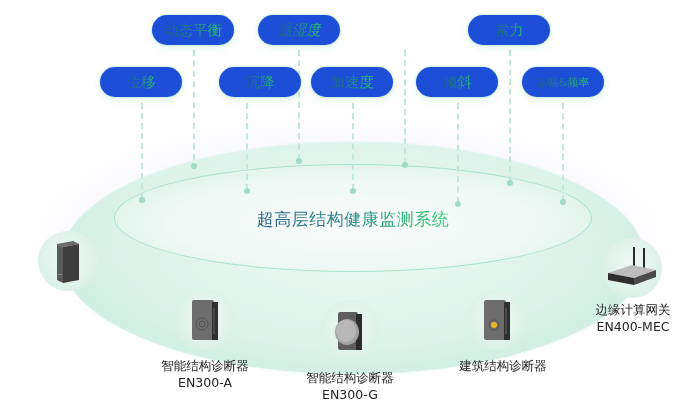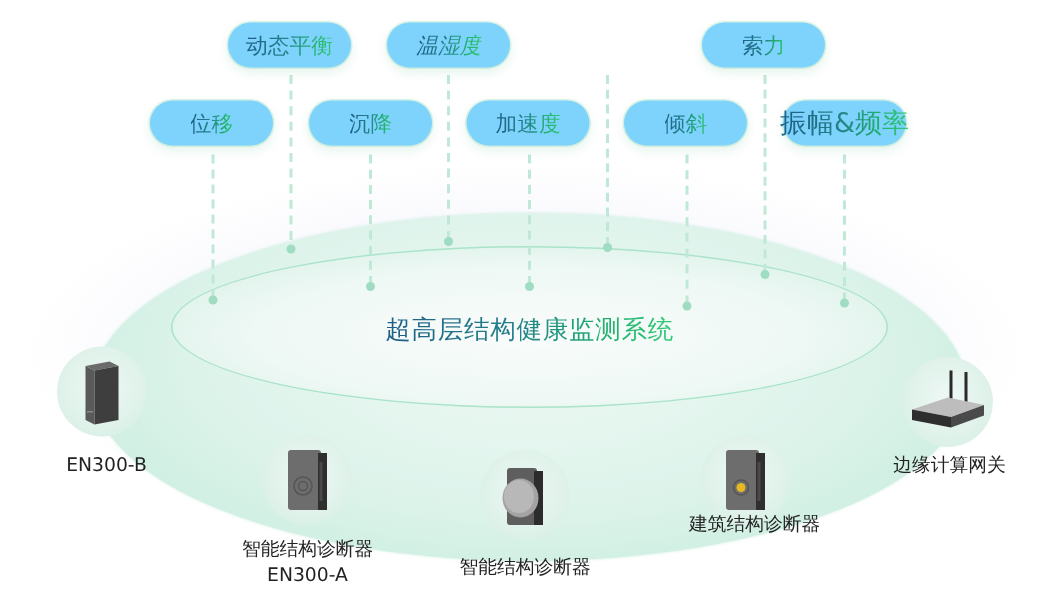--- a/index.html
+++ b/index.html
@@ -30,21 +30,21 @@
   .title {
     position: absolute; left: 0; width: 706px; top: 208px; text-align: center;
     font-size: 17px; letter-spacing: 0.5px;
   }
   .grad-text {
     background: linear-gradient(90deg, #1f5e86 0%, #23808a 45%, #22b36d 80%, #34c879 100%);
     -webkit-background-clip: text; background-clip: text; color: transparent;
   }
   .pill {
     position: absolute; height: 30px; width: 82px; border-radius: 15px;
-    background: #7dd3fc;
+    background: #1d4ed8;
     box-shadow: 0 3px 8px rgba(120,200,160,0.22), 0 0 0 1px rgba(200,236,220,0.6);
     display: flex; align-items: center; justify-content: center;
     font-size: 14.5px; box-sizing: border-box; white-space: nowrap;
   }
   .vline {
     position: absolute; width: 0; border-left: 2px dashed #bfe9d6;
   }
   .dot {
     position: absolute; width: 6px; height: 6px; border-radius: 50%;
     background: #9fdcc1; margin-left: -2px; margin-top: -3px;
@@ -94,46 +94,45 @@
   <div class="pill" style="left:258px; top:15px;font-style:italic;">
     <span class="grad-text">温湿度</span>
   </div>
   <div class="pill" style="left:468px; top:15px;">
     <span class="grad-text">索力</span>
   </div>
 
   <div class="pill" style="left:100px; top:67px;">
     <span class="grad-text">位移</span>
   </div>
-  <div class="pill" style="left:206px; top:67px;">
+  <div class="pill" style="left:219px; top:67px;">
     <span class="grad-text">沉降</span>
   </div>
   <div class="pill" style="left:416px; top:67px;">
     <span class="grad-text">倾斜</span>
   </div>
   <div class="pill" style="left:311px; top:67px;">
     <span class="grad-text">加速度</span>
   </div>
-  <div class="pill" style="left:522px; top:67px; font-size:18px;">
+  <div class="pill" style="left:522px; top:67px; font-size:11px;">
     <span class="grad-text">振幅&amp;频率</span>
   </div>
 
   <div class="title">
     <span class="grad-text">超高层结构健康监测系统</span>
   </div>
 
   <div class="device-circle" style="left:38px; top:231px;"></div>
   <svg class="icon" style="left:53px; top:238px;" width="30" height="46" viewBox="0 0 30 46">
     <polygon points="4,6 20,3 26,6 10,9" fill="#6b6b6b"></polygon>
     <polygon points="4,6 10,9 10,45 4,42" fill="#5a5a5a"></polygon>
     <polygon points="10,9 26,6 26,42 10,45" fill="#3e3e3e"></polygon>
     <rect x="5" y="36" width="4" height="1" fill="#888"></rect>
   </svg>
   <div class="dev-label" style="left:2px; top:301px; width:138px;">
-    <div>EN300-B</div>
   </div>
 
   <div class="device-circle" style="left:175px; top:290px;"></div>
   <svg class="icon" style="left:190px; top:298px;" width="30" height="44" viewBox="0 0 30 44">
     <rect x="2" y="2" width="22" height="40" rx="2" fill="#6d6d6d"></rect>
     <rect x="22" y="4" width="6" height="38" fill="#2f2f2f"></rect>
     <rect x="23" y="10" width="2" height="26" fill="#4a4a4a"></rect>
     <circle cx="12" cy="26" r="6" fill="none" stroke="#555" stroke-width="1"></circle>
     <circle cx="12" cy="26" r="3" fill="none" stroke="#555" stroke-width="1"></circle>
   </svg>
@@ -144,38 +143,40 @@
 
   <div class="device-circle" style="left:320px; top:300px;"></div>
   <svg class="icon" style="left:332px; top:310px;" width="36" height="42" viewBox="0 0 36 42">
     <rect x="6" y="2" width="20" height="38" rx="2" fill="#5e5e5e"></rect>
     <rect x="24" y="4" width="6" height="36" fill="#2c2c2c"></rect>
     <ellipse cx="15" cy="22" rx="12" ry="13" fill="#a3a3a3"></ellipse>
     <ellipse cx="14" cy="21" rx="10" ry="11" fill="#b8b8b8"></ellipse>
   </svg>
   <div class="dev-label" style="left:290px; top:369px; width:120px;">
     <div>智能结构诊断器</div>
+    <div>EN300-G</div>
   </div>
 
   <div class="device-circle" style="left:467px; top:290px;"></div>
   <svg class="icon" style="left:482px; top:298px;" width="30" height="44" viewBox="0 0 30 44">
     <rect x="2" y="2" width="22" height="40" rx="2" fill="#6d6d6d"></rect>
     <rect x="22" y="4" width="6" height="38" fill="#2f2f2f"></rect>
     <rect x="23" y="10" width="2" height="26" fill="#4a4a4a"></rect>
     <circle cx="12" cy="27" r="5" fill="none" stroke="#555" stroke-width="1"></circle>
     <circle cx="12" cy="27" r="3" fill="#e7b820"></circle>
   </svg>
-  <div class="dev-label" style="left:443px; top:340px; width:120px;">
+  <div class="dev-label" style="left:443px; top:357px; width:120px;">
     <div>建筑结构诊断器</div>
   </div>
 
   <div class="device-circle" style="left:602px; top:238px;"></div>
   <svg class="icon" style="left:606px; top:245px;" width="52" height="44" viewBox="0 0 52 44">
     <rect x="27" y="2" width="2" height="22" fill="#2a2a2a"></rect>
     <rect x="37" y="3" width="2" height="20" fill="#2a2a2a"></rect>
     <polygon points="2,28 26,20 50,25 28,33" fill="#bdbdbd"></polygon>
     <polygon points="2,28 28,33 28,40 2,35" fill="#2e2e2e"></polygon>
     <polygon points="28,33 50,25 50,32 28,40" fill="#4a4a4a"></polygon>
   </svg>
   <div class="dev-label" style="left:583px; top:301px; width:100px;">
     <div>边缘计算网关</div>
+    <div>EN400-MEC</div>
   </div>
 </div>
 
 </body></html>

